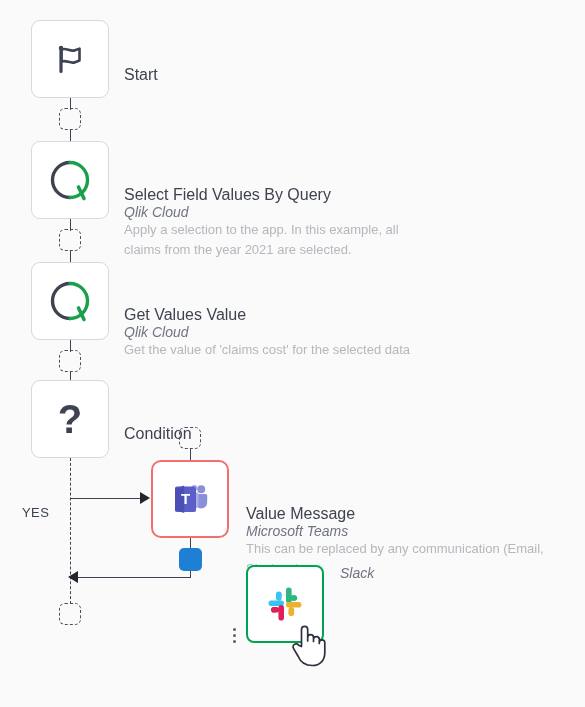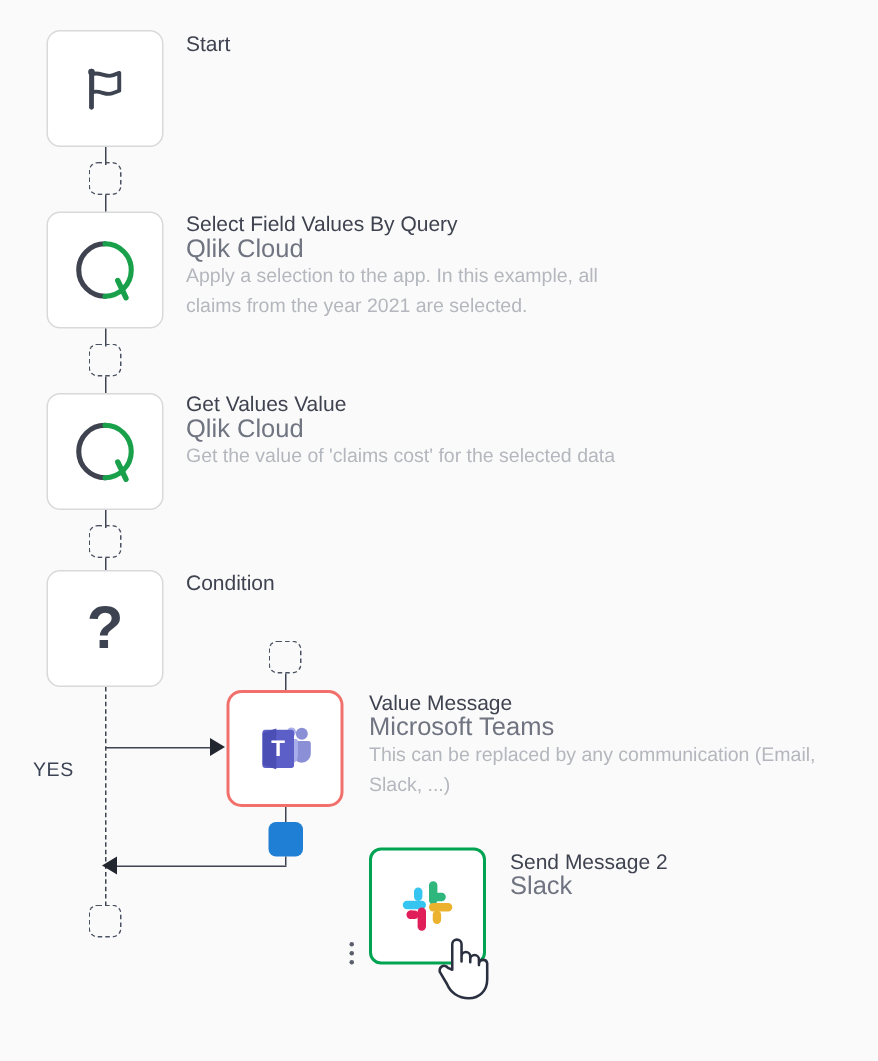--- a/index.html
+++ b/index.html
@@ -90,30 +90,32 @@
     border-top: 6px solid transparent;
     border-bottom: 6px solid transparent;
     border-right: 10px solid #22262f;
   }
 
   
   .label-block {
     position: absolute;
   }
   .label-title {
-    font-size: 14px;
+    font-size: 16px;
     color: #3f4350;
     line-height: 18px;
     white-space: nowrap;
+    margin-top: 46px;
   }
   .label-sub {
-    font-size: 17px;
+    font-size: 14px;
     color: #6f7480;
     line-height: 16px;
     white-space: nowrap;
+    font-style: italic;
   }
   .label-desc {
     font-size: 13px;
     color: #b4b7bd;
     line-height: 20px;
   }
   .branch-label {
     position: absolute;
     font-size: 13px;
     color: #3b4254;
@@ -272,21 +274,20 @@
         <rect x="25.5" y="25.0" width="5.6" height="8.2" rx="2.8" fill="#ecb22e"></rect>
         <circle cx="28.3" cy="31.2" r="2.8" fill="#ecb22e"></circle>
 
         <rect x="15.4" y="23.0" width="5.6" height="15.5" rx="2.8" fill="#e01e5a"></rect>
         <rect x="8.0" y="25.0" width="8.2" height="5.6" rx="2.8" fill="#e01e5a"></rect>
         <circle cx="11.0" cy="27.8" r="2.8" fill="#e01e5a"></circle>
       </svg>
     </span>
   </div>
   <div class="label-block" style="left:340px; top:565px; width:230px;">
-    <div class="label-title">Send Message 2</div>
     <div class="label-sub">Slack</div>
   </div>
 
   <div class="cursor-layer" style="left:288px; top:620px;">
     <svg class="icon-svg" width="40" height="48" viewBox="0 0 40 48">
       <path d="M13.5 26.5 L13.5 9.5 A3.1 3.1 0 0 1 19.7 9.5 L19.7 21.0
                L19.7 17.6 A2.9 2.9 0 0 1 25.5 17.6 L25.5 21.5
                L25.5 19.6 A2.9 2.9 0 0 1 31.3 19.6 L31.3 23.4
                L31.3 22.2 A2.8 2.8 0 0 1 36.8 22.2 L36.8 33.0
                C36.8 40.5 31.5 45.5 24.5 45.5 C17.5 45.5 12.2 41.5 10.0 36.0

